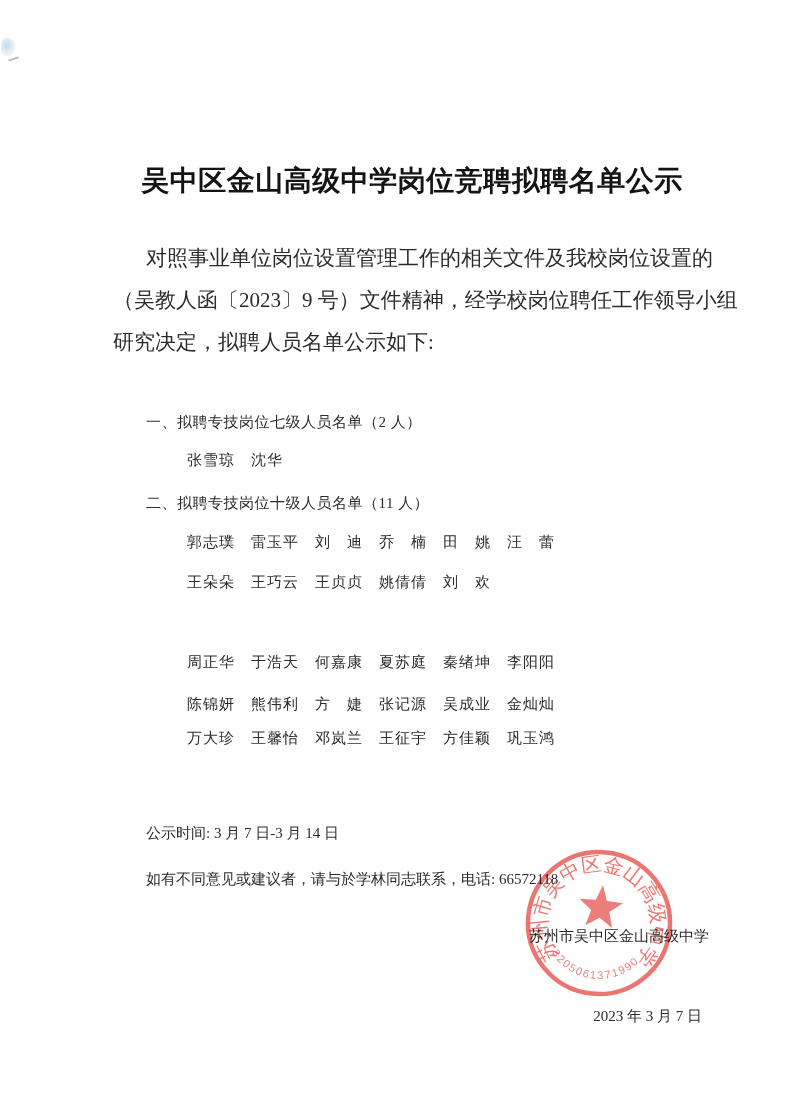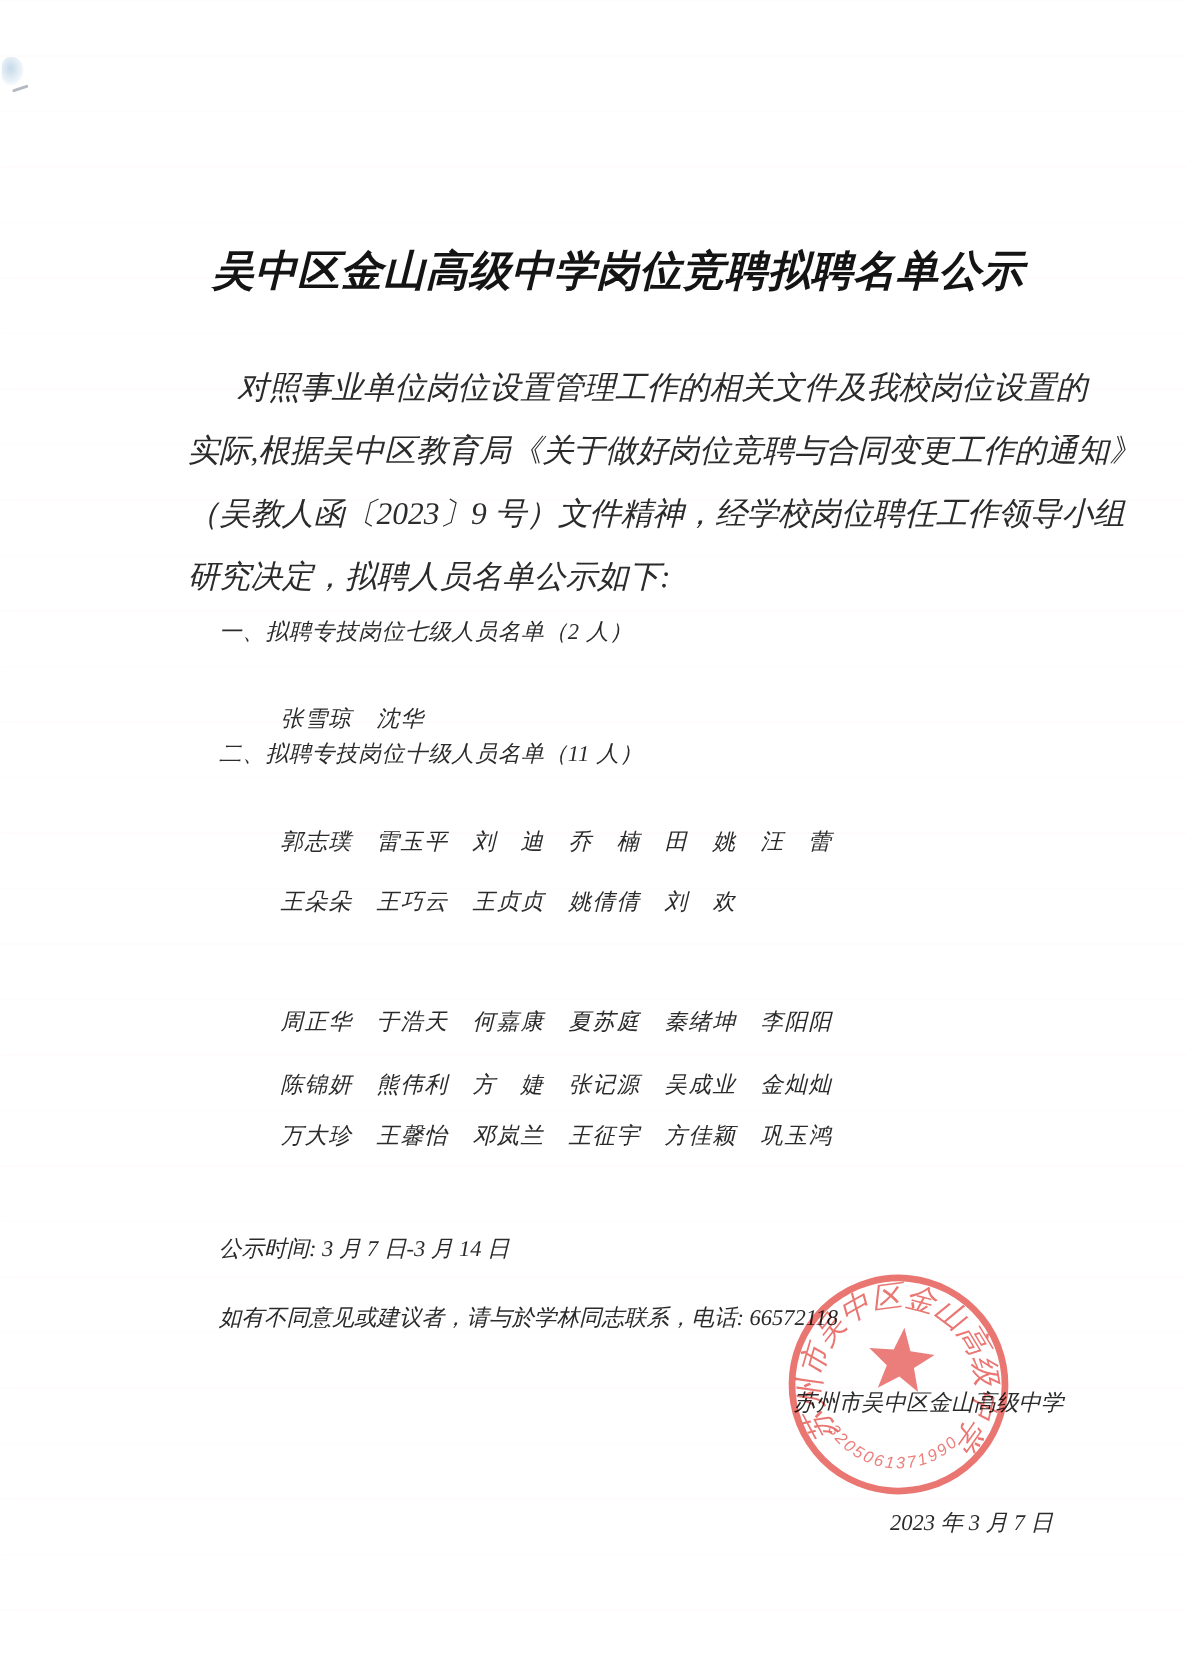--- a/index.html
+++ b/index.html
@@ -13,21 +13,20 @@
     height: 1106px;
     margin: 0 auto;
     background:
       repeating-linear-gradient(180deg,
         rgba(255,205,205,0.07) 0px, rgba(255,205,205,0.07) 1px,
         rgba(255,255,255,0) 1px, rgba(255,255,255,0) 37px),
       #ffffff;
     overflow: hidden;
     font-family: "Liberation Serif", serif;
     color: #2e2e2e;
-    font-style: italic;
   }
 
   
   .smudge-blue {
     position: absolute; left: 0px; top: 38px;
     width: 15px; height: 19px;
     background: radial-gradient(ellipse at 40% 40%, rgba(150,185,215,0.55), rgba(190,215,235,0.25) 60%, rgba(255,255,255,0) 75%);
     border-radius: 40% 60% 55% 45%;
   }
   .smudge-gray {
@@ -53,32 +52,32 @@
   }
 
   .body-par {
     position: absolute;
     left: 112px; top: 237px;
     width: 640px;
     font-size: 21px;
     line-height: 42px;
     color: #2b2b2b;
   }
-  .body-par .line { white-space: nowrap; margin-left: 12px; }
+  .body-par .line { white-space: nowrap; }
   .body-par .line.indent { text-indent: 33px; }
 
   .doc-line {
     position: absolute;
     font-size: 15px;
     line-height: 21px;
     white-space: nowrap;
     color: #2b2b2b;
   }
   .sec-heading { left: 145px; letter-spacing: 0.5px; }
-  .names-row   { left: 186px; letter-spacing: 1px; margin-top: 20px; }
+  .names-row   { left: 186px; letter-spacing: 1px; }
 
   .pos-h1  { top: 412px; }
   .pos-n1  { top: 450px; }
   .pos-h2  { top: 493px; }
   .pos-n2a { top: 532px; }
   .pos-n2b { top: 572px; }
   .pos-h3  { top: 610px; }
   .pos-n3a { top: 652px; }
   .pos-n3b { top: 694px; }
   .pos-n3c { top: 728px; }
@@ -103,21 +102,20 @@
 
 <div class="page">
 
   <div class="smudge-blue"></div>
   <div class="smudge-gray"></div>
 
   <h1 class="title">吴中区金山高级中学岗位竞聘拟聘名单公示</h1>
 
   <div class="body-par">
     <div class="line indent">对照事业单位岗位设置管理工作的相关文件及我校岗位设置的</div>
-    <div class="line">实际,根据吴中区教育局《关于做好岗位竞聘与合同变更工作的通知》</div>
     <div class="line">（吴教人函〔2023〕9 号）文件精神，经学校岗位聘任工作领导小组</div>
     <div class="line">研究决定，拟聘人员名单公示如下:</div>
   </div>
 
   <div class="doc-line sec-heading pos-h1">一、拟聘专技岗位七级人员名单（2 人）</div>
   <div class="doc-line names-row pos-n1">张雪琼　沈华</div>
 
   <div class="doc-line sec-heading pos-h2">二、拟聘专技岗位十级人员名单（11 人）</div>
   <div class="doc-line names-row pos-n2a">郭志璞　雷玉平　刘　迪　乔　楠　田　姚　汪　蕾</div>
   <div class="doc-line names-row pos-n2b">王朵朵　王巧云　王贞贞　姚倩倩　刘　欢</div>

